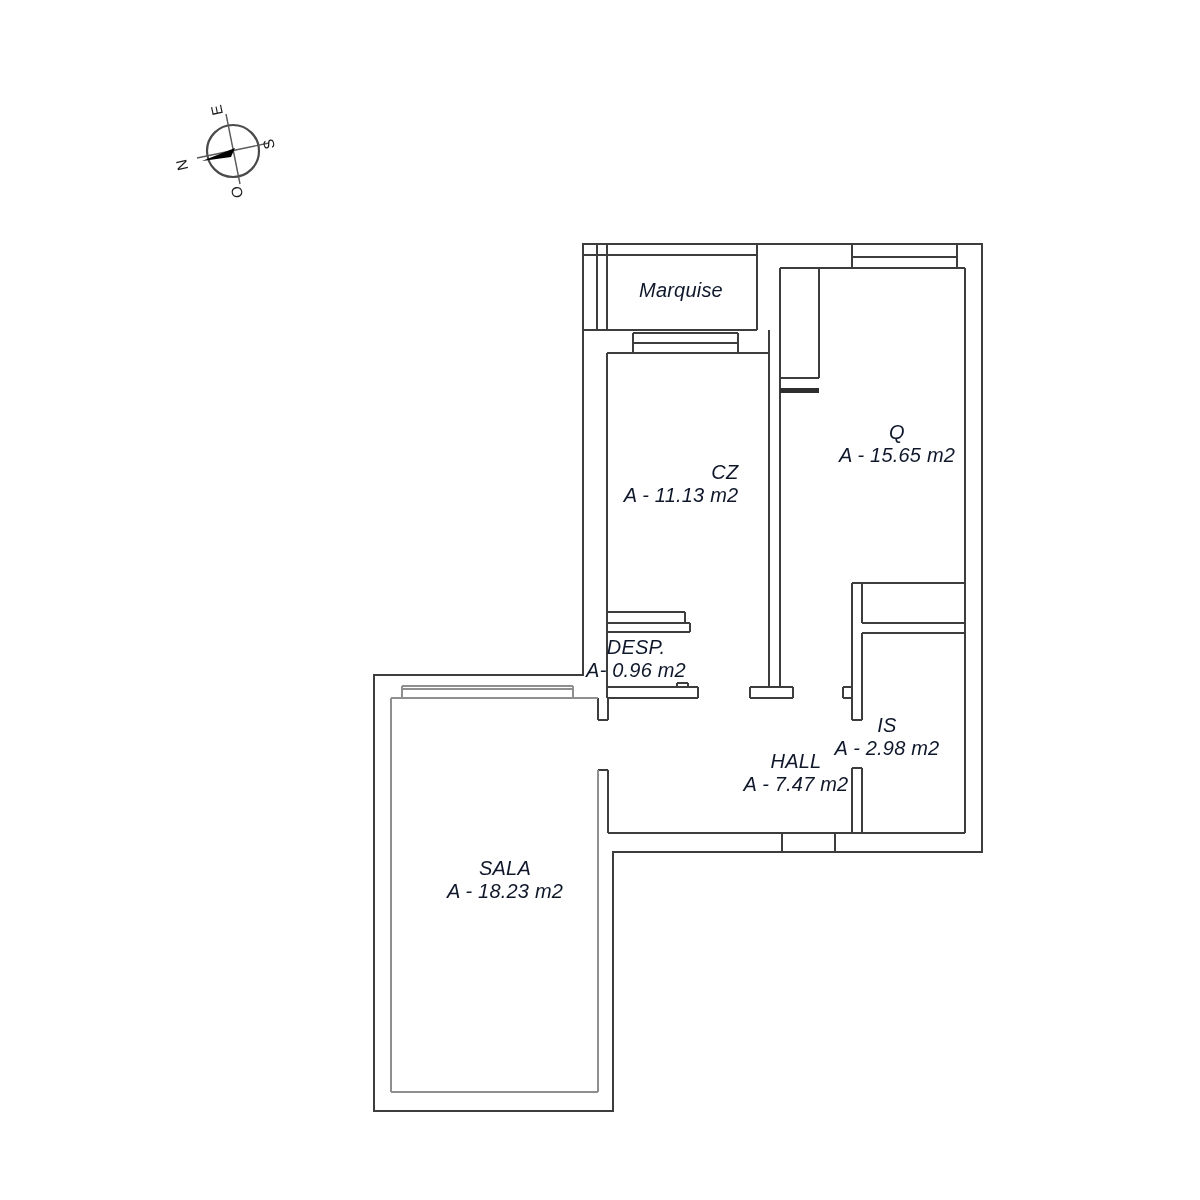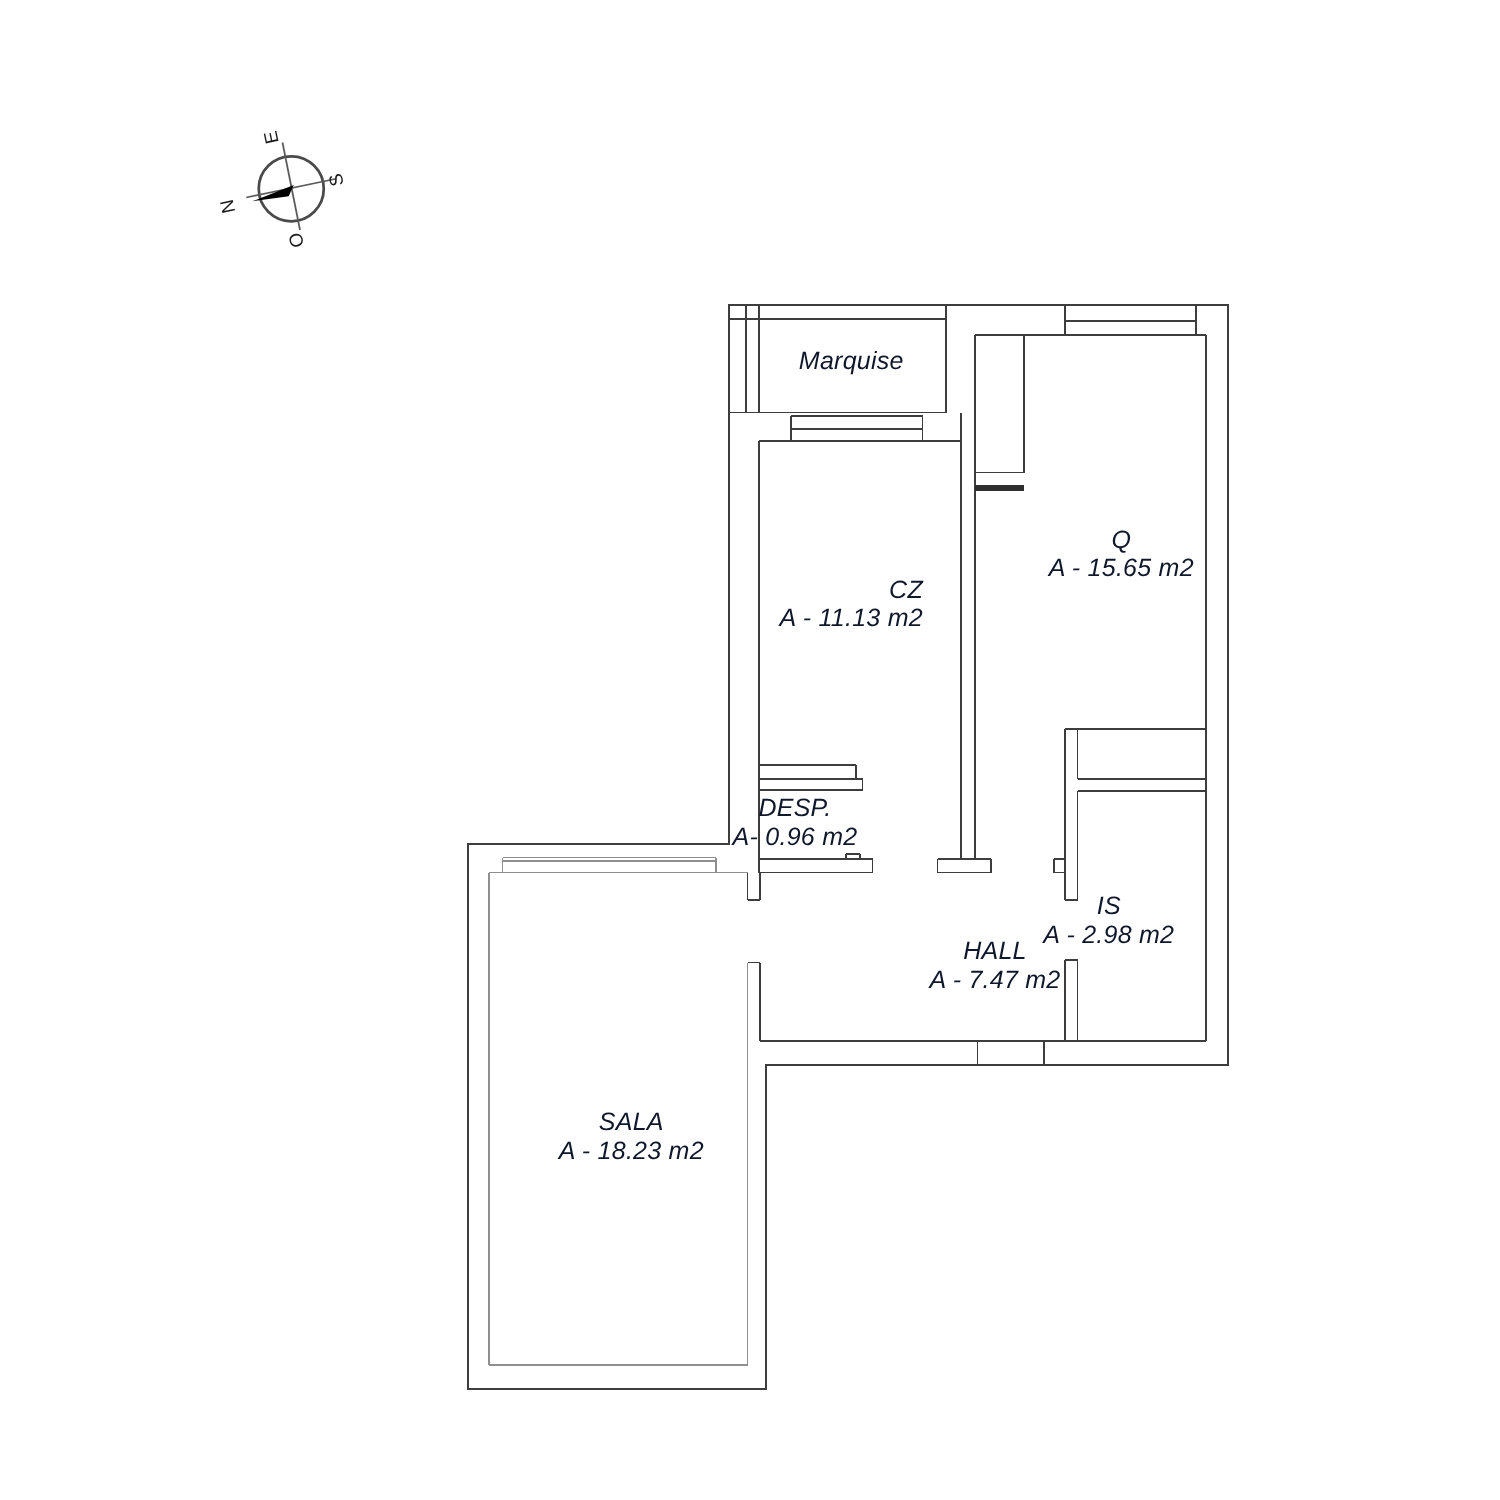--- a/index.html
+++ b/index.html
@@ -107,18 +107,18 @@
   <div class="room-label" style="left:752px; top:773px;margin-left:44px;">
     <div>HALL</div>
     <div>A - 7.47 m2</div>
   </div>
 
   <div class="room-label" style="left:887px; top:737px;">
     <div>IS</div>
     <div>A - 2.98 m2</div>
   </div>
 
-  <div class="room-label" style="left:505px; top:910px;">
+  <div class="room-label" style="left:505px; top:880px;">
     <div>SALA</div>
     <div>A - 18.23 m2</div>
   </div>
 
 </div>
 
 </body></html>

